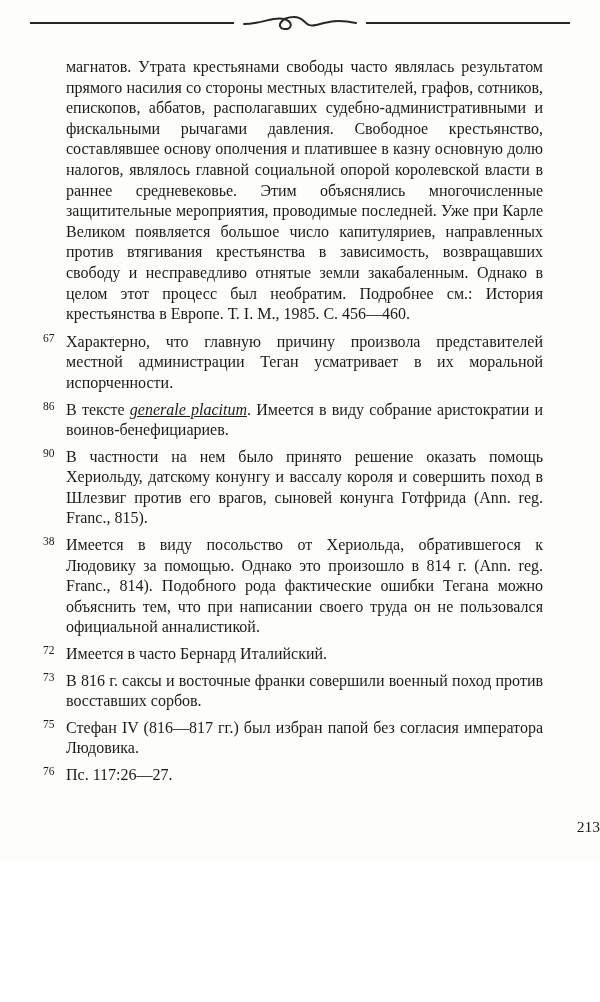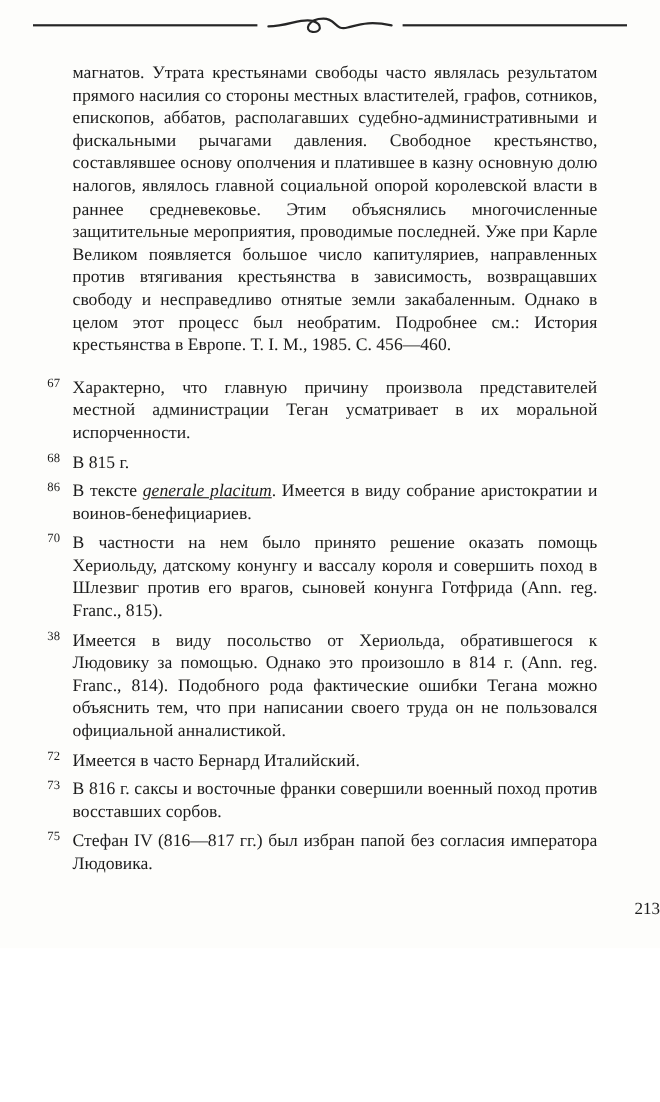--- a/index.html
+++ b/index.html
@@ -27,21 +27,21 @@
   .ornament { margin: 0 6px; flex: 0 0 auto; }
   .content {
     margin: 22px 57px 0 66px;
     font-size: 16px;
     line-height: 20.6px;
     text-align: justify;
     hyphens: auto;
     -webkit-hyphens: auto;
   }
   .continuation { margin: 0; }
-  .notes { margin-top: 18px; }
+  .notes { margin-top: 7px; }
   .note {
     position: relative;
     margin-top: 6px;
   }
   .note-num {
     position: absolute;
     left: -23px;
     top: 1px;
     font-size: 11.5px;
     line-height: 1;
@@ -65,24 +65,24 @@
     <svg class="ornament" width="120" height="24" viewBox="0 0 120 24" aria-hidden="true">
       <path d="M4,13 C22,13 34,5 44,8 C54,11 52,19 44,18 C36,17 40,6 54,6 C66,6 64,17 76,14 C88,11 96,8 116,12" fill="none" stroke="#262626" stroke-width="2" stroke-linecap="round"></path>
     </svg>
     <div class="rule"></div>
   </div>
 
   <div class="content">
     <p class="continuation">магнатов. Утрата крестьянами свободы часто являлась результатом прямого насилия со стороны местных властителей, графов, сотников, епископов, аббатов, располагавших судебно-административными и фискальными рычагами давления. Свободное крестьянство, составлявшее основу ополчения и платившее в казну основную долю налогов, являлось главной социальной опорой королевской власти в раннее средневековье. Этим объяснялись многочисленные защитительные мероприятия, проводимые последней. Уже при Карле Великом появляется большое число капитуляриев, направленных против втягивания крестьянства в зависимость, возвращавших свободу и несправедливо отнятые земли закабаленным. Однако в целом этот процесс был необратим. Подробнее см.: История крестьянства в Европе. Т. I. М., 1985. С. 456—460.</p>
     <div class="notes">
         <div class="note"><span class="note-num">67</span><span class="note-text"><span>Характерно, что главную причину произвола представителей местной администрации Теган усматривает в их моральной испорченности.</span></span></div>
-        <div class="note"><span class="note-num">68</span><span class="note-text"><span>В 815 г.</span></span></div>
         <div class="note"><span class="note-num">86</span><span class="note-text"><span>В тексте </span><span class="italic">generale placitum</span><span>. Имеется в виду собрание аристократии и воинов-бенефициариев.</span></span></div>
-        <div class="note"><span class="note-num">70</span><span class="note-text"><span>В частности на нем было принято решение оказать помощь Хериольду, датскому конунгу и вассалу короля и совершить поход в Шлезвиг против его врагов, сыновей конунга Готфрида (Ann. reg. Franc., 815).</span></span></div>
+        <div class="note"><span class="note-num">90</span><span class="note-text"><span>В частности на нем было принято решение оказать помощь Хериольду, датскому конунгу и вассалу короля и совершить поход в Шлезвиг против его врагов, сыновей конунга Готфрида (Ann. reg. Franc., 815).</span></span></div>
         <div class="note"><span class="note-num">38</span><span class="note-text"><span>Имеется в виду посольство от Хериольда, обратившегося к Людовику за помощью. Однако это произошло в 814 г. (Ann. reg. Franc., 814). Подобного рода фактические ошибки Тегана можно объяснить тем, что при написании своего труда он не пользовался официальной анналистикой.</span></span></div>
         <div class="note"><span class="note-num">72</span><span class="note-text"><span>Имеется в часто Бернард Италийский.</span></span></div>
         <div class="note"><span class="note-num">73</span><span class="note-text"><span>В 816 г. саксы и восточные франки совершили военный поход против восставших сорбов.</span></span></div>
         <div class="note"><span class="note-num">75</span><span class="note-text"><span>Стефан IV (816—817 гг.) был избран папой без согласия императора Людовика.</span></span></div>
+        <div class="note"><span class="note-num">76</span><span class="note-text"><span>Пс. 117:26—27.</span></span></div>
       </div>
   </div>
 
   <div class="page-number">213</div>
 </div>
 
 </body></html>

